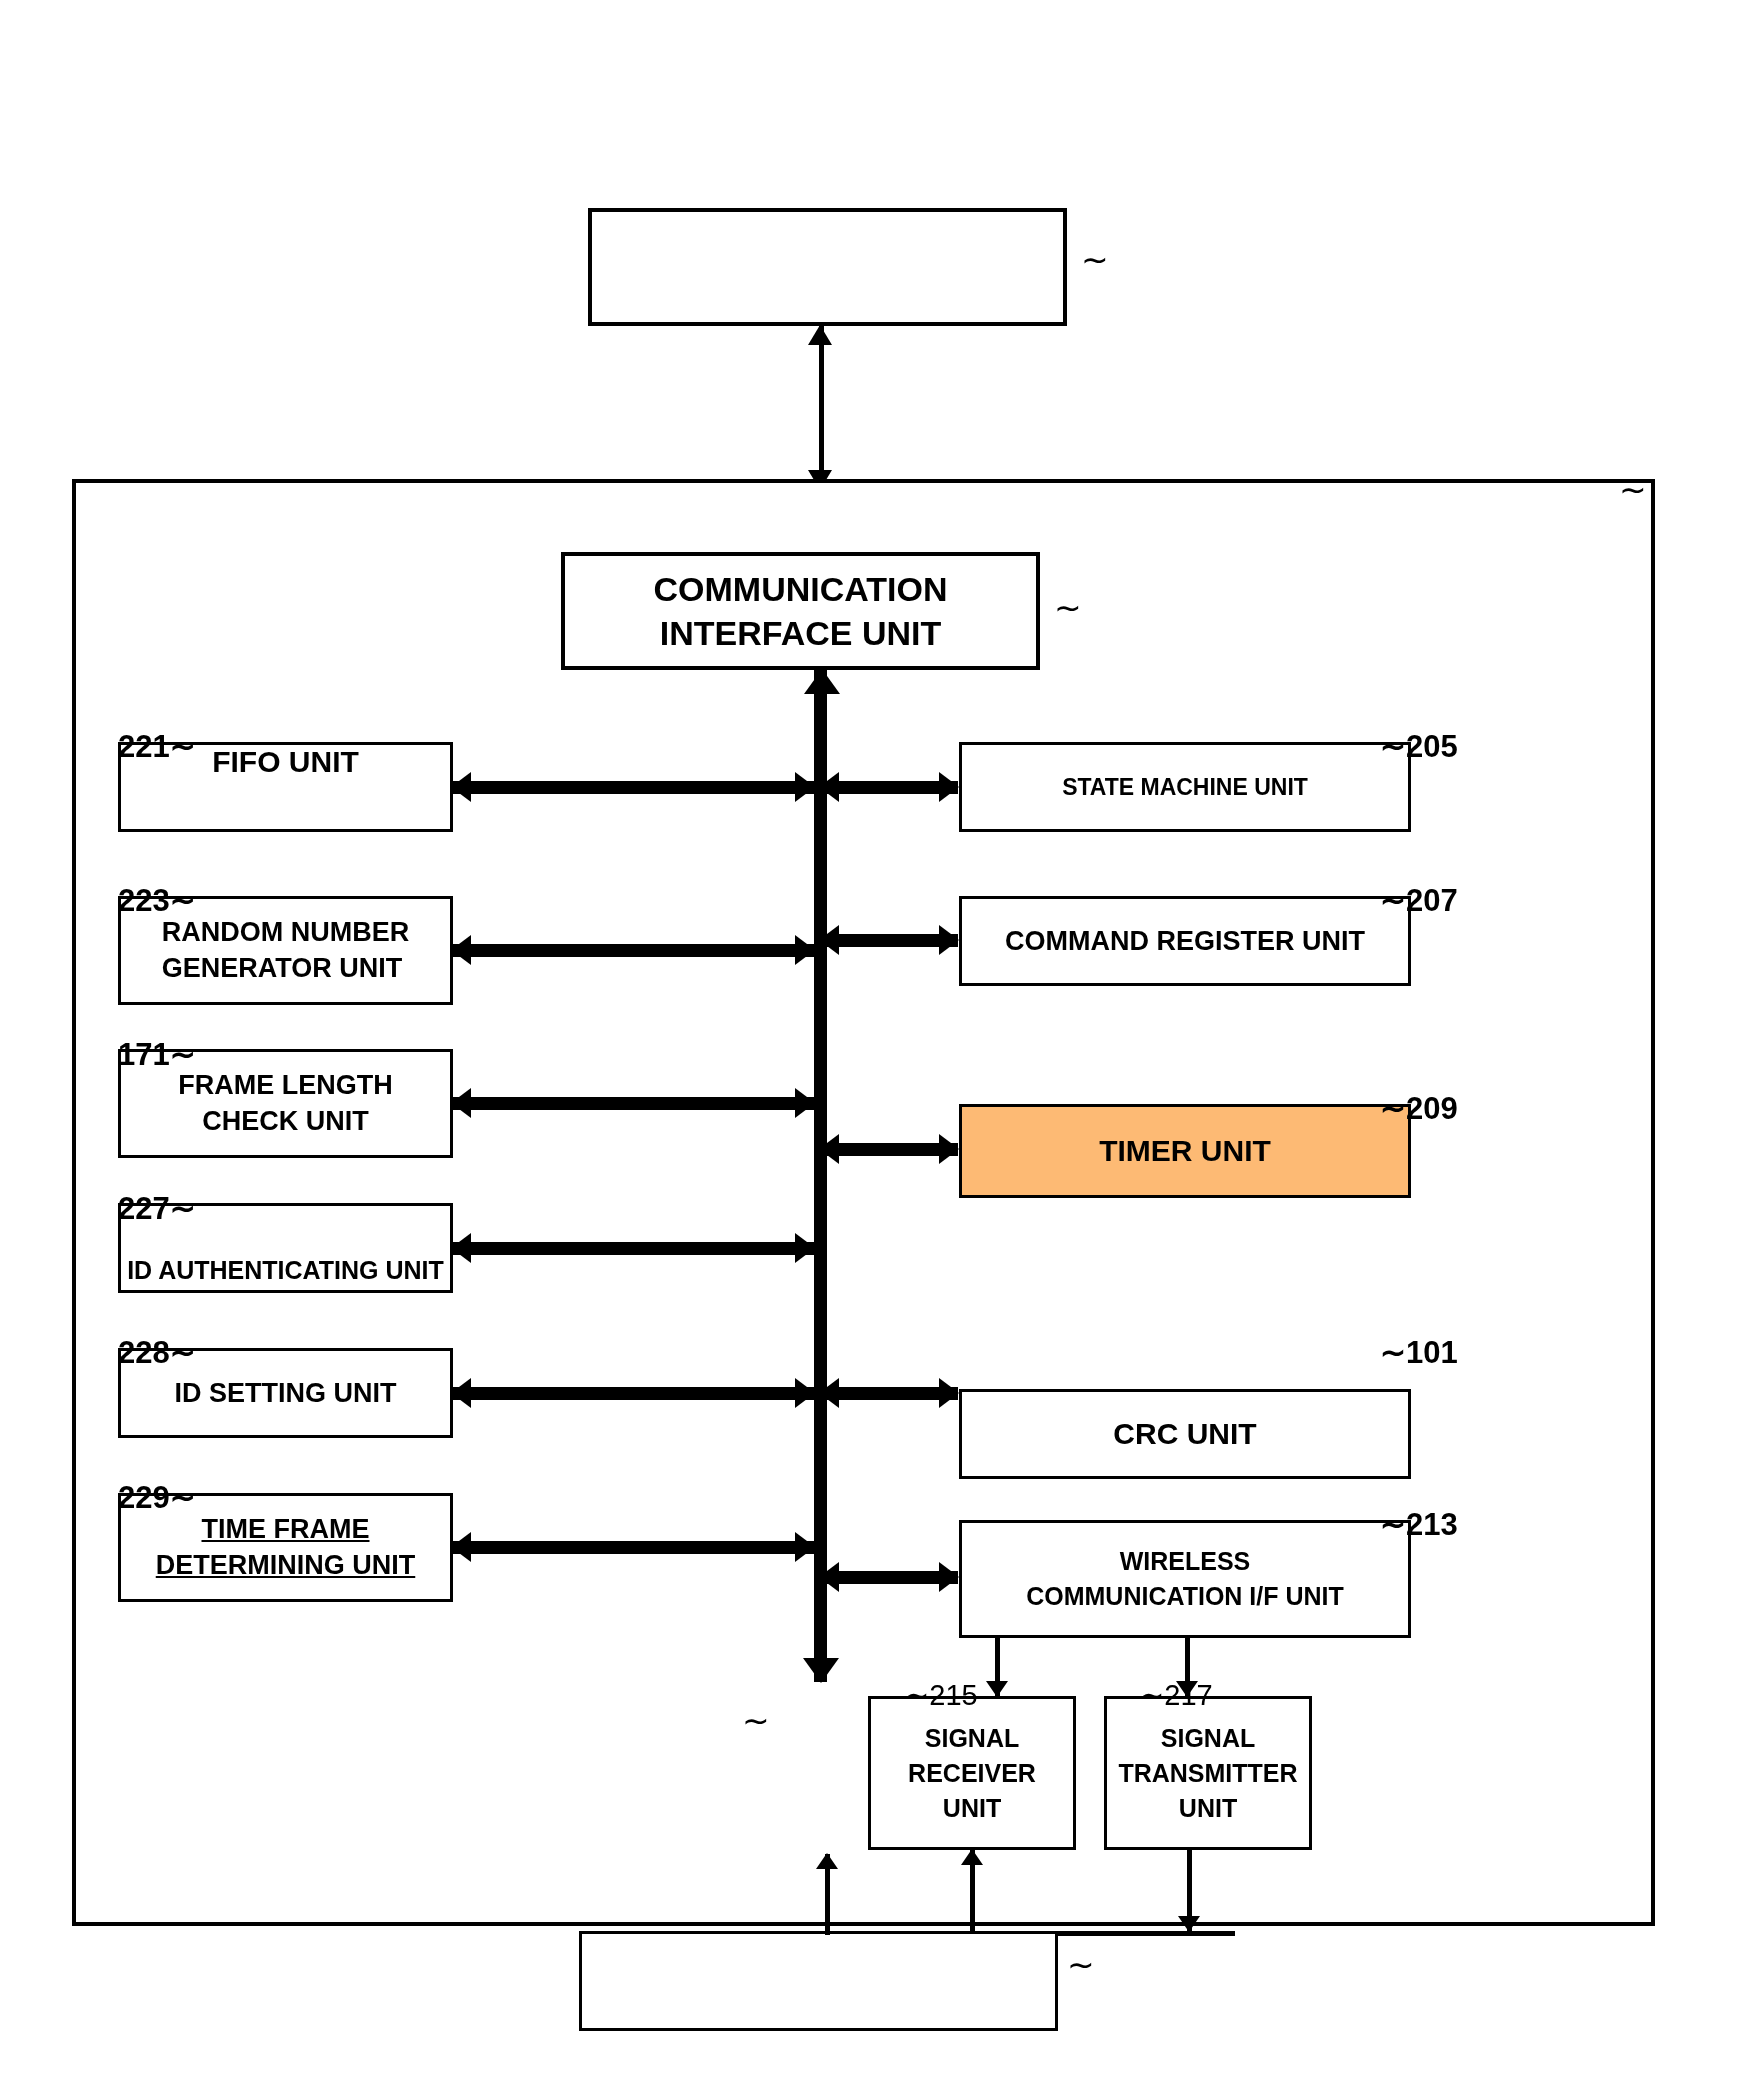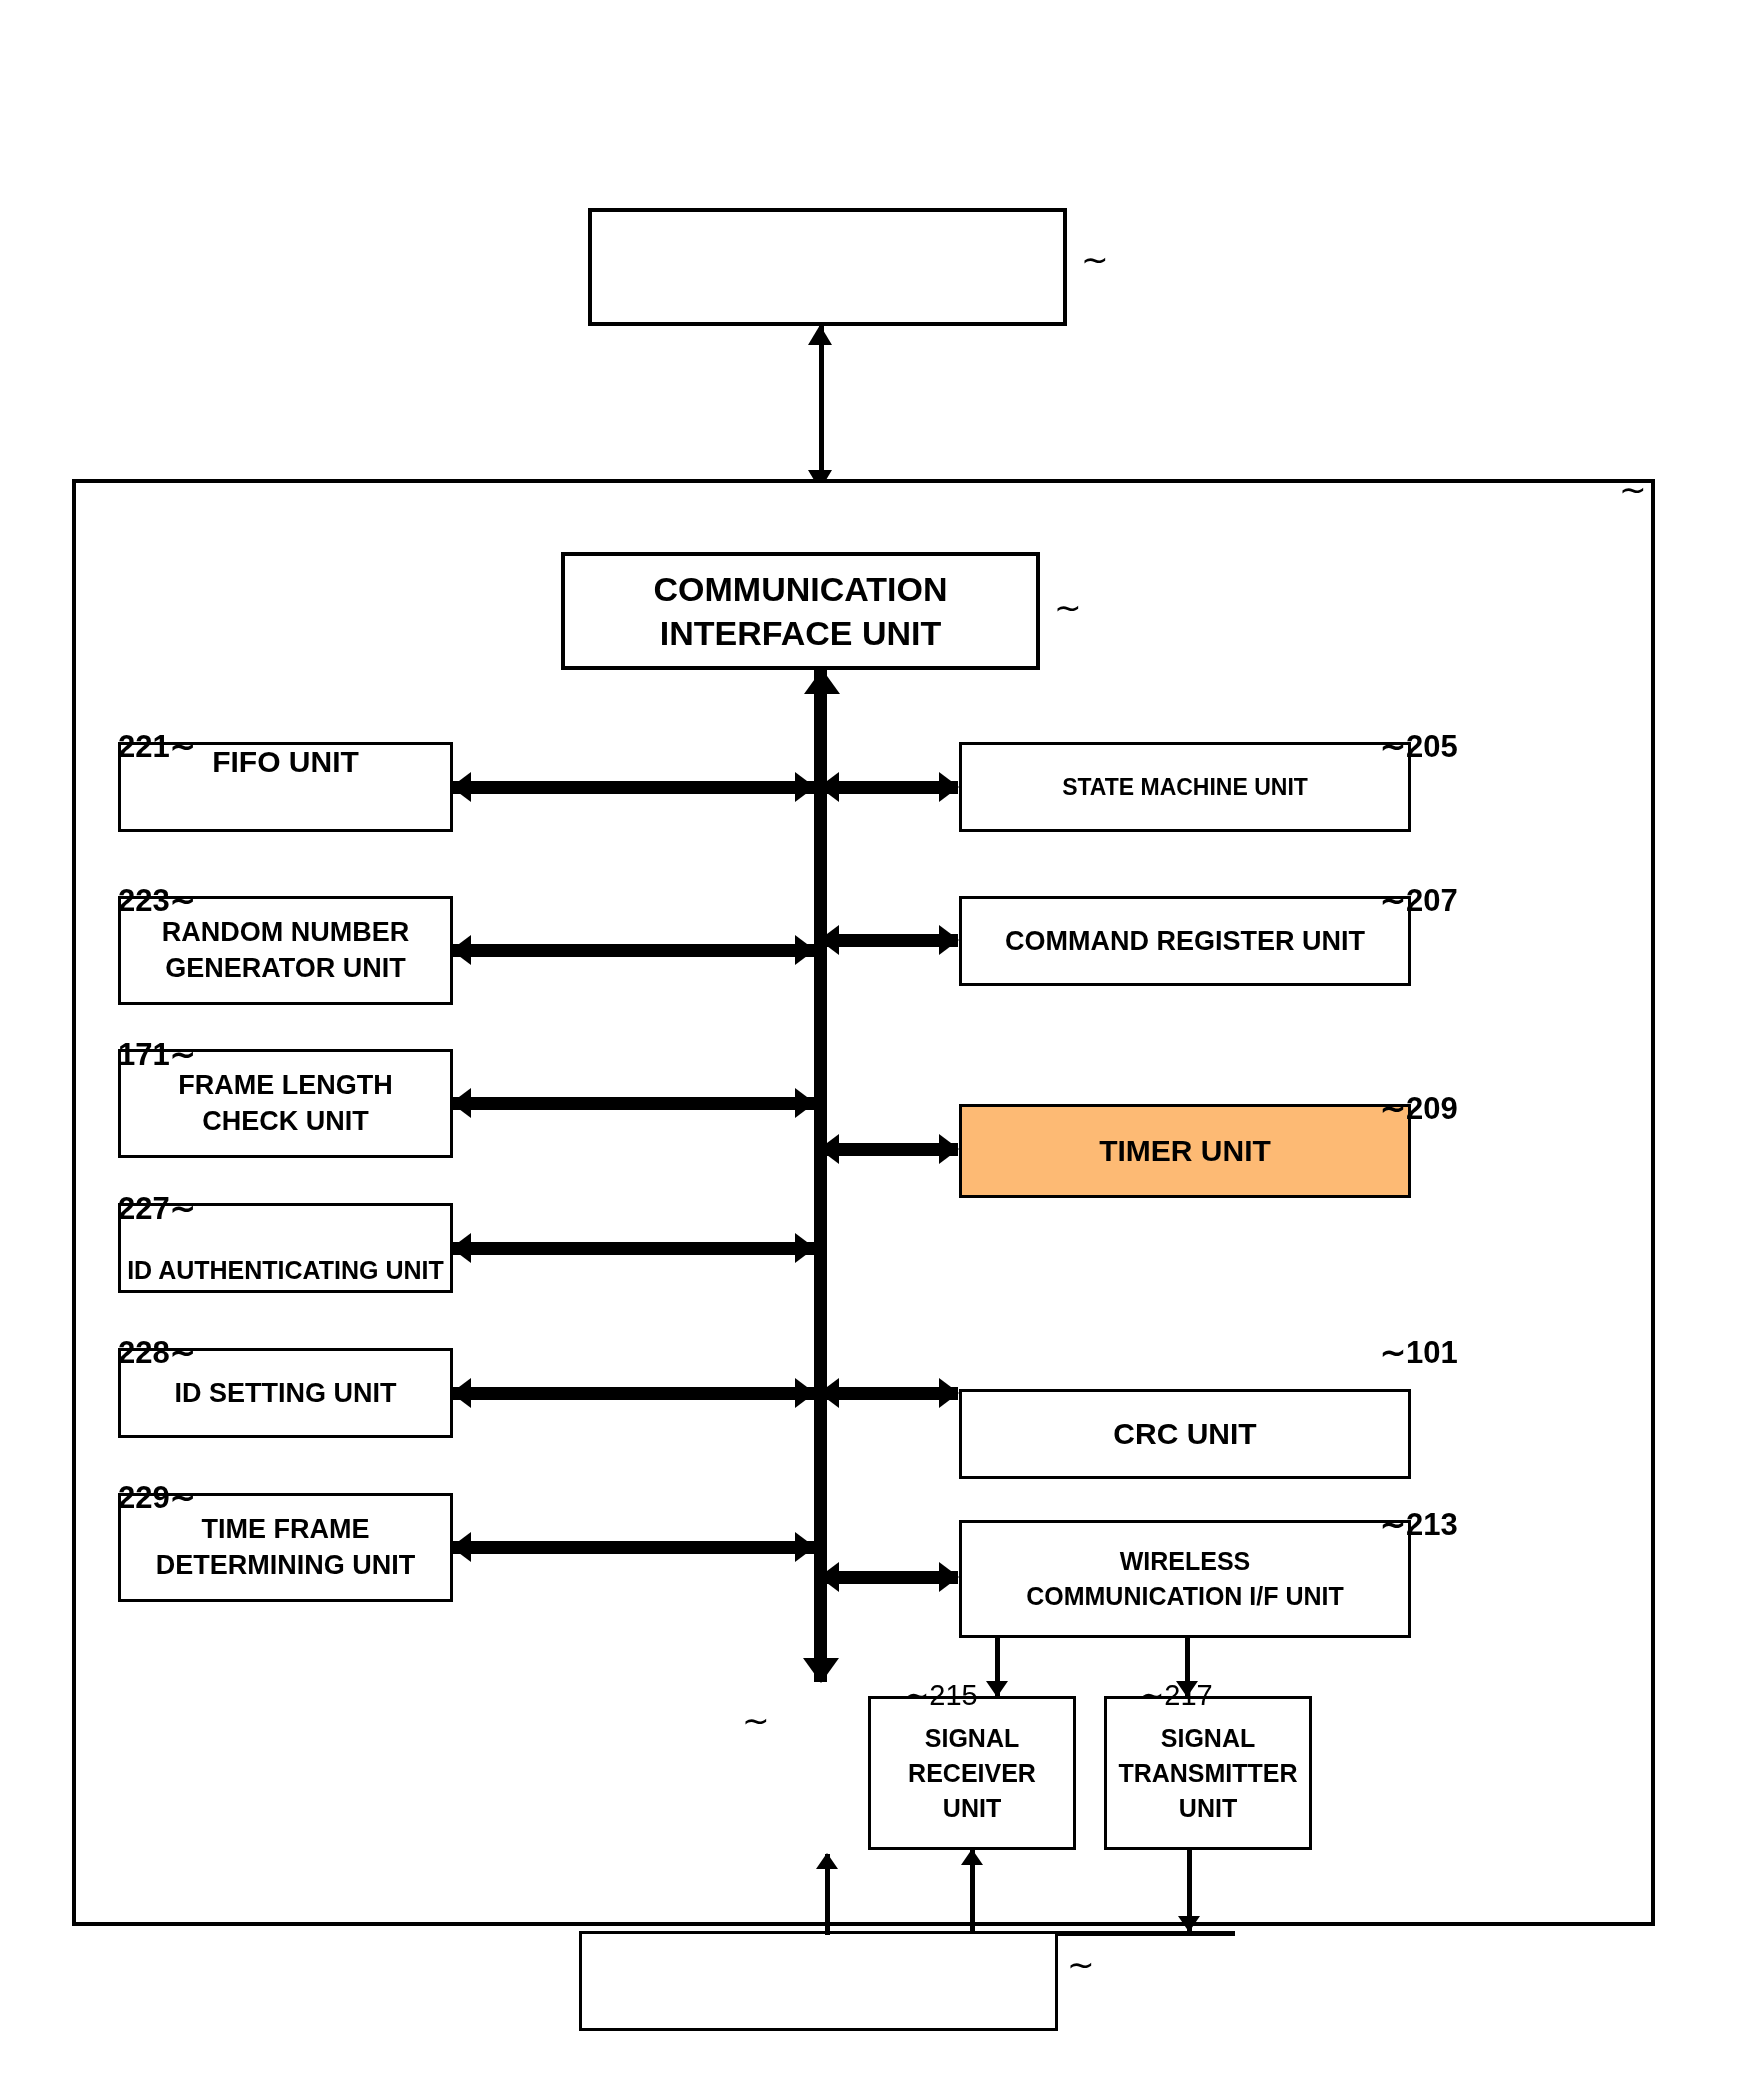--- a/index.html
+++ b/index.html
@@ -168,41 +168,41 @@
 
 <div style="position:absolute; top:669px; left:804px; width:0; height:0; border-left:18px solid transparent; border-right:18px solid transparent; border-bottom:25px solid #000;"></div>
 
 <span style="position:absolute; top:1701px; left:742px; font-size:33px;">∼<span></span></span>
 
 <div style="position:absolute; top:742px; left:118px; width:335px; height:90px; border:3.6px solid #000; display:flex; align-items:flex-start; justify-content:center; background:#fff;">
   <span style="font-size:30px; font-weight:bold;">FIFO UNIT</span>
 </div>
 <span style="position:absolute; top:728px; left:118px; font-size:31px; font-weight:bold;">221∼</span>
 
-<div style="position:absolute; top:896px; left:118px; width:335px; height:109px; border:3.6px solid #000; display:flex; align-items:center; justify-content:center; background:#fff; text-align:center;">
+<div style="position:absolute; top:896px; left:118px; width:335px; height:109px; border:3.6px solid #000; display:flex; align-items:center; justify-content:center; background:#fff; text-align:left;">
   <span style="font-size:27px; font-weight:bold; line-height:1.3;">RANDOM NUMBER<br>GENERATOR UNIT</span>
 </div>
 <span style="position:absolute; top:882px; left:118px; font-size:31px; font-weight:bold;">223∼</span>
 
 <div style="position:absolute; top:1049px; left:118px; width:335px; height:109px; border:3.6px solid #000; display:flex; align-items:center; justify-content:center; background:#fff; text-align:center;">
   <span style="font-size:27px; font-weight:bold; line-height:1.3;">FRAME LENGTH<br>CHECK UNIT</span>
 </div>
 <span style="position:absolute; top:1036px; left:118px; font-size:31px; font-weight:bold;">171∼</span>
 
 <div style="position:absolute; top:1203px; left:118px; width:335px; height:90px; border:3.6px solid #000; display:flex; align-items:center; justify-content:center; background:#fff; text-align:center;">
   <span style="font-size:25px; font-weight:bold; line-height:1.3;margin-top:45px;">ID AUTHENTICATING UNIT</span>
 </div>
 <span style="position:absolute; top:1190px; left:118px; font-size:31px; font-weight:bold;">227∼</span>
 
 <div style="position:absolute; top:1348px; left:118px; width:335px; height:90px; border:3.6px solid #000; display:flex; align-items:center; justify-content:center; background:#fff; text-align:center;">
   <span style="font-size:27px; font-weight:bold;">ID SETTING UNIT</span>
 </div>
 <span style="position:absolute; top:1334px; left:118px; font-size:31px; font-weight:bold;">228∼</span>
 
-<div style="position:absolute; top:1493px; left:118px; width:335px; height:109px; border:3.6px solid #000; display:flex; align-items:center; justify-content:center; background:#fff; text-align:center;">
+<div style="position:absolute; top:1493px; left:118px; width:335px; height:109px; border:3.6px solid #000; display:flex; align-items:center; justify-content:center; background:#fff; text-align:center;text-decoration:underline;">
   <span style="font-size:27px; font-weight:bold; line-height:1.3;">TIME FRAME<br>DETERMINING UNIT</span>
 </div>
 <span style="position:absolute; top:1479px; left:118px; font-size:31px; font-weight:bold;">229∼</span>
 
 <div style="position:absolute; top:742px; left:959px; width:452px; height:90px; border:3.6px solid #000; display:flex; align-items:center; justify-content:center; background:#fff; text-align:center;">
   <span style="font-size:23px; font-weight:bold;">STATE MACHINE UNIT</span>
 </div>
 <span style="position:absolute; top:728px; left:1380px; font-size:31px; font-weight:bold;">∼205</span>
 
 <div style="position:absolute; top:896px; left:959px; width:452px; height:90px; border:3.6px solid #000; display:flex; align-items:center; justify-content:center; background:#fff; text-align:center;">

